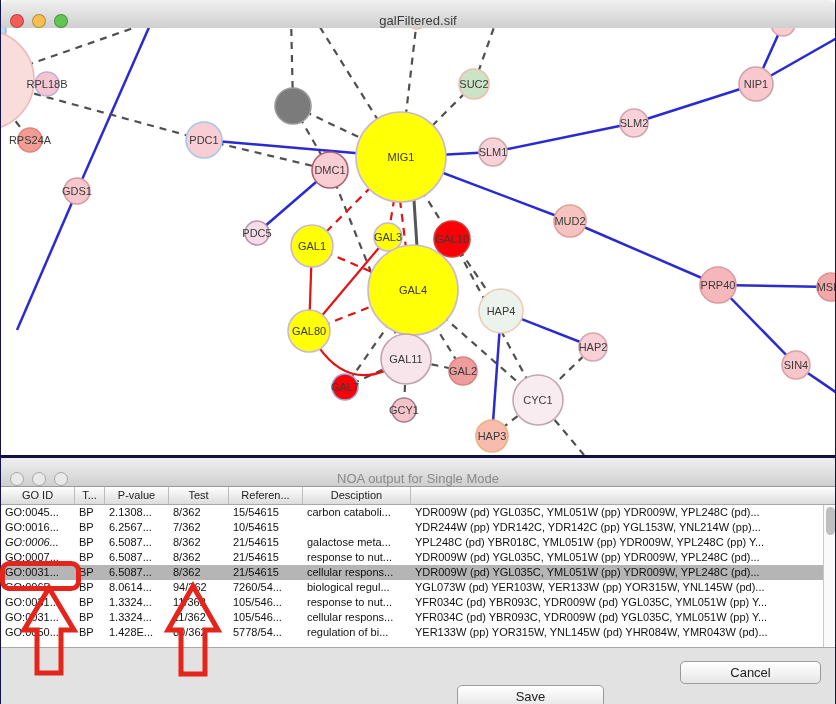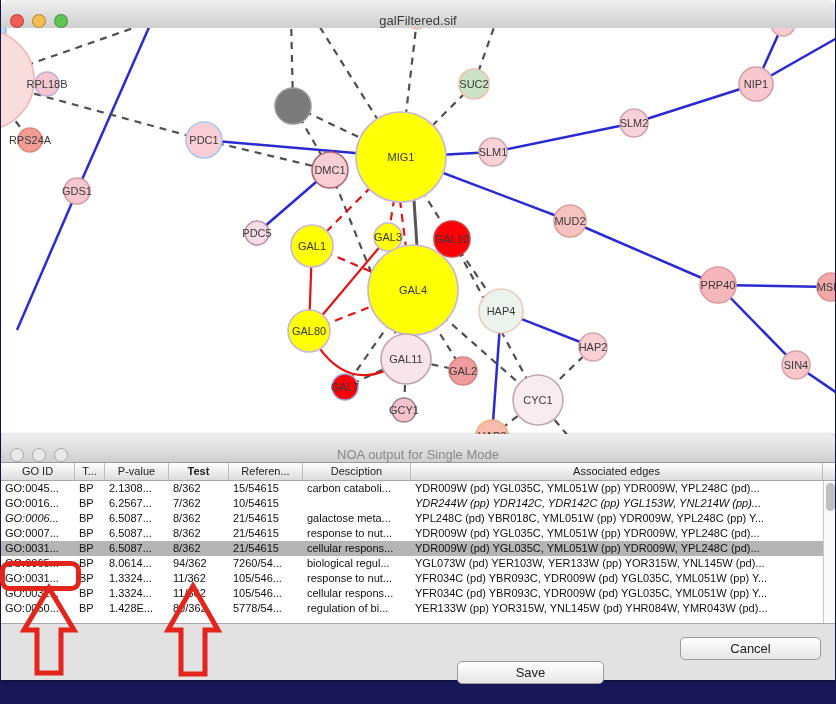--- a/index.html
+++ b/index.html
@@ -10,21 +10,21 @@
             border-bottom:1px solid #9a9a9a;border-radius:6px 6px 0 0;
             display:flex;align-items:flex-end;position:relative;}
   .titlebar .title{position:absolute;left:0;right:0;text-align:center;
             font-size:13px;color:#3c3c3c;}
   .titlebar.inactive .title{color:#8a8a8a;}
   .tl{width:12px;height:12px;border-radius:50%;margin-left:8px;border:1px solid rgba(0,0,0,.25);}
   .tl:first-child{margin-left:9px;}
   .tl.hollow{background:#e9e9e9 !important;border-color:#a8a8a8;}
   #graph-window{left:1px;top:0;width:834px;height:455px;}
   #graph-canvas{position:absolute;left:0;top:28px;width:834px;height:427px;background:#fff;}
-  #noa-window{left:1px;top:434px;width:834px;height:246px;background:#e2e2e2;}
+  #noa-window{left:1px;top:458px;width:834px;height:246px;background:#e2e2e2;}
   #noa-header{height:17px;background:linear-gradient(#ffffff,#dcdcdc);
       border-bottom:1px solid #a8a8a8;display:flex;font-size:11px;color:#222;}
   #noa-header .hcell{box-sizing:border-box;border-right:1px solid #bdbdbd;
       text-align:center;line-height:16px;overflow:hidden;white-space:nowrap;}
   #noa-body{height:142px;background:#fff;border-bottom:1px solid #aaa;position:relative;display:flex;}
   #rows{flex:1 1 auto;}
   .trow{display:flex;height:15px;font-size:11px;color:#111;white-space:nowrap;}
   .trow.selected{background:#b5b5b5;}
   .tcell{box-sizing:border-box;padding-left:4px;overflow:hidden;white-space:nowrap;line-height:15px;}
   #vscroll{width:14px;background:#fafafa;border-left:1px solid #c8c8c8;position:relative;}
@@ -169,44 +169,43 @@
   <div class="titlebar inactive">
     <div class="tl hollow"></div>
     <div class="tl hollow"></div>
     <div class="tl hollow"></div>
     <div class="title">NOA output for Single Mode</div>
   </div>
   <div id="noa-header">
       <div class="hcell" style="width: 74px;">GO ID</div>
       <div class="hcell" style="width: 30px;">T...</div>
       <div class="hcell" style="width: 64px;">P-value</div>
-      <div class="hcell" style="width: 60px; font-weight: bold;">Test</div>
+      <div class="hcell" style="width: 60px;">Test</div>
       <div class="hcell" style="width: 74px;">Referen...</div>
       <div class="hcell" style="width: 108px;">Desciption</div>
-      <div class="hcell" style="width: 412px;">Associated edges</div>
     </div>
   <div id="noa-body">
     <div id="rows">
         <div class="trow">
           <div class="tcell" style="width: 74px;">GO:0045...</div>
           <div class="tcell" style="width: 30px;">BP</div>
           <div class="tcell" style="width: 64px;">2.1308...</div>
           <div class="tcell" style="width: 60px;">8/362</div>
           <div class="tcell" style="width: 74px;">15/54615</div>
           <div class="tcell" style="width: 108px;">carbon cataboli...</div>
           <div class="tcell" style="width: 412px;">YDR009W (pd) YGL035C, YML051W (pp) YDR009W, YPL248C (pd)...</div>
         </div>
         <div class="trow">
           <div class="tcell" style="width: 74px;">GO:0016...</div>
           <div class="tcell" style="width: 30px;">BP</div>
           <div class="tcell" style="width: 64px;">6.2567...</div>
           <div class="tcell" style="width: 60px;">7/362</div>
           <div class="tcell" style="width: 74px;">10/54615</div>
           <div class="tcell" style="width: 108px; margin-top: 44px;">protein import i...</div>
-          <div class="tcell" style="width: 412px; font-style: italic;">YDR244W (pp) YDR142C, YDR142C (pp) YGL153W, YNL214W (pp)...</div>
+          <div class="tcell" style="width: 412px;">YDR244W (pp) YDR142C, YDR142C (pp) YGL153W, YNL214W (pp)...</div>
         </div>
         <div class="trow">
           <div class="tcell" style="width: 74px; font-style: italic;">GO:0006...</div>
           <div class="tcell" style="width: 30px;">BP</div>
           <div class="tcell" style="width: 64px;">6.5087...</div>
           <div class="tcell" style="width: 60px;">8/362</div>
           <div class="tcell" style="width: 74px;">21/54615</div>
           <div class="tcell" style="width: 108px;">galactose meta...</div>
           <div class="tcell" style="width: 412px;">YPL248C (pd) YBR018C, YML051W (pp) YDR009W, YPL248C (pp) Y...</div>
         </div>

